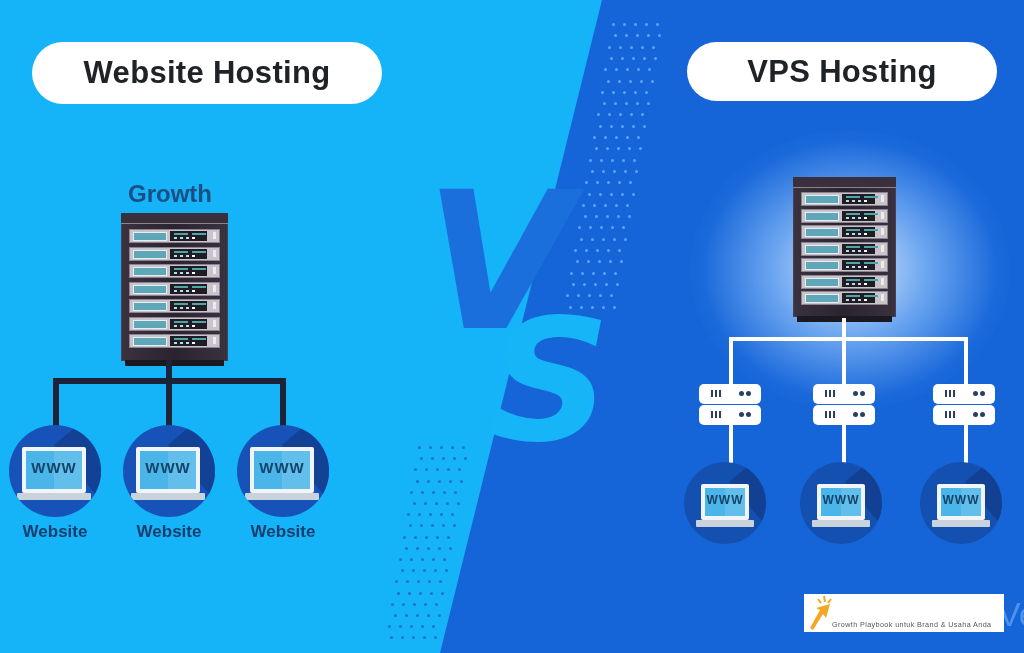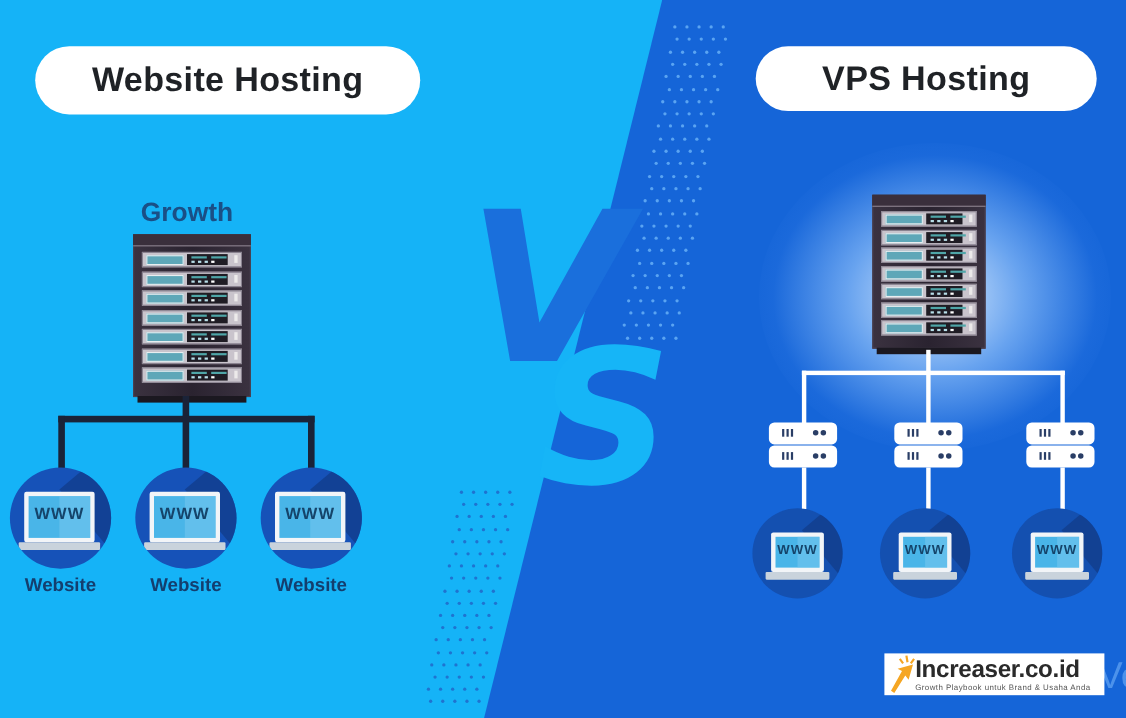--- a/index.html
+++ b/index.html
@@ -585,15 +585,14 @@
       </div>
     </div>
   </div>
 
 <div class="wm">Ve</div>
 <div class="logo">
   <svg width="28" height="38" viewBox="0 0 28 38" style="position:absolute;left:2px;top:0;">
     <path d="M4 34 L14 16 L10 14 L24 10 L20 24 L17 20 L7 36 Z" fill="#f5a623"></path>
     <path d="M18 2 L19 8 M25 5 L22 9 M12 5 L15 9" stroke="#f5a623" stroke-width="2"></path>
   </svg>
-  <span class="name">Increaser.co.id</span>
   <span class="tag">Growth Playbook untuk Brand &amp; Usaha Anda</span>
 </div>
 
 </body></html>

